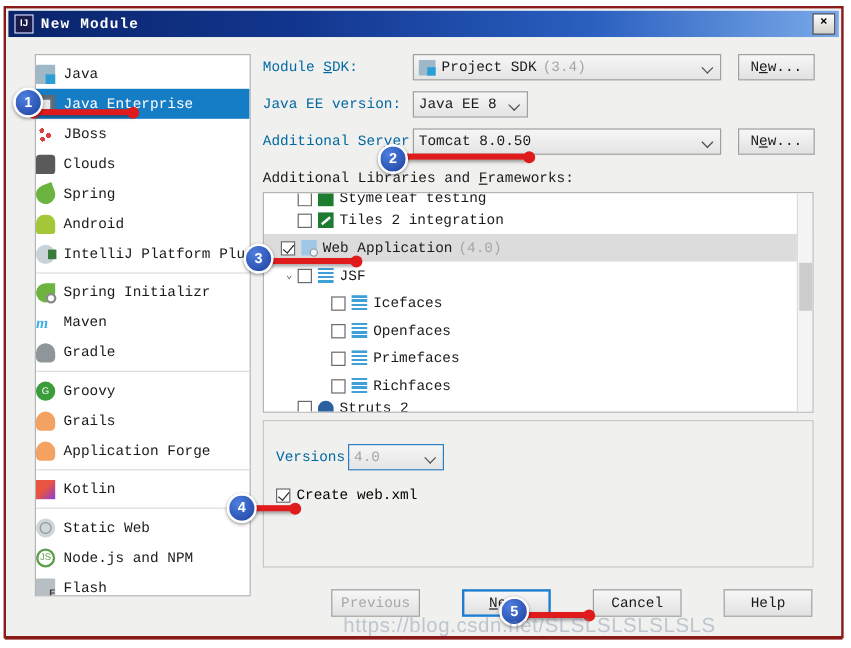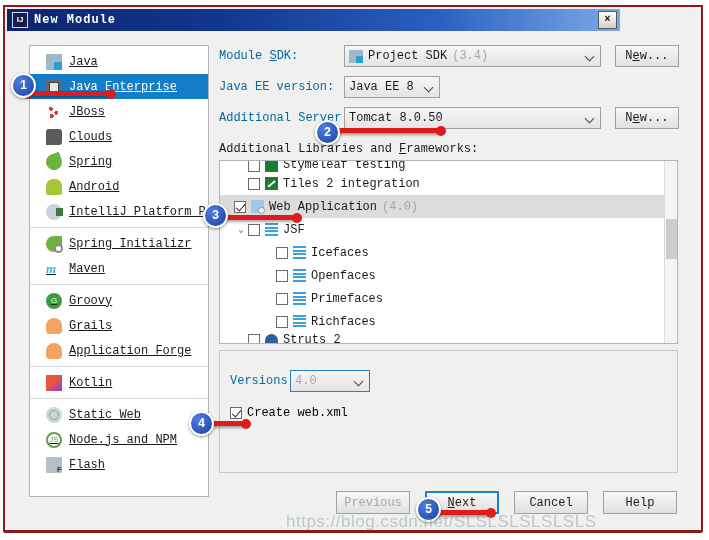--- a/index.html
+++ b/index.html
@@ -6,21 +6,21 @@
   body{width:709px;height:540px;overflow:hidden;
        font-family:"Liberation Mono","DejaVu Sans Mono",monospace;}
 
   
   #frame{position:absolute;left:3px;top:5px;width:700px;height:527px;
          border:2px solid #8b1a1a;background:#f0f0f0;box-sizing:border-box;}
   #frame::after{content:"";position:absolute;left:-1px;right:-1px;bottom:-3px;
          height:2px;background:#8b1a1a;}
 
   
-  #titlebar{position:absolute;left:2px;top:2px;width:613px;height:22px;
+  #titlebar{position:absolute;left:2px;top:2px;width:692px;height:22px;
       background:linear-gradient(to right,#0a246a 0%,#12368f 35%,#2a5fc0 70%,#7aa9e8 100%);
       display:flex;align-items:center;box-sizing:border-box;}
   #ij-icon{width:14px;height:14px;margin-left:5px;background:#1b1b4b;
       border:1px solid #cfd8ff;color:#fff;font-size:8px;line-height:13px;
       text-align:center;font-family:"Liberation Sans",sans-serif;font-weight:bold;}
   #title-text{color:#fff;font-size:12px;font-weight:bold;margin-left:6px;
       letter-spacing:1px;}
   #close-btn{position:absolute;right:3px;top:2px;width:17px;height:16px;
       background:linear-gradient(to bottom,#fdfdfd,#d4d0c8);
       border:1px solid #5a5a5a;font-size:10px;line-height:14px;text-align:center;
@@ -28,22 +28,22 @@
 
   
   #body{position:absolute;left:2px;top:24px;width:692px;height:499px;
         background:#f0f0ef;box-sizing:border-box;}
 
   
   #sidebar{position:absolute;left:22px;top:14px;width:180px;height:452px;
       background:#fff;border:1px solid #b4b4b4;box-sizing:border-box;overflow:hidden;}
   .sb-group{border-bottom:1px solid #dcdcdc;padding:3px 0;}
   .sb-group.last{border-bottom:none;}
-  .sb-item{height:25px;display:flex;align-items:center;padding-left:16px;
-      font-size:12px;color:#1a1a1a;cursor:pointer;white-space:nowrap;text-decoration:underline;}
+  .sb-item{height:25px;display:flex;align-items:center;padding-left:0;
+      font-size:12px;color:#1a1a1a;cursor:pointer;white-space:nowrap;}
   .sb-item.selected{background:#157cc6;color:#fff;}
   .sb-ico{width:16px;height:16px;margin-right:7px;flex:0 0 16px;
       display:inline-block;position:relative;}
 
   
   .ic-java{background:#9fb8c8;border-radius:1px;}
   .ic-java::after{content:"";position:absolute;right:0;bottom:0;width:8px;height:8px;background:#2a9fd6;}
   .ic-jee{background:#5c6b75;border-radius:1px;}
   .ic-jee::after{content:"";position:absolute;left:3px;top:3px;width:10px;height:10px;
       background:#e8e8e8;border:1px solid #3a4a55;box-sizing:border-box;}
@@ -140,21 +140,21 @@
 
   
   #verspanel{position:relative;width:459px;height:123px;margin-top:6px;
       background:#f0f0ef;border:1px solid #c8c8c8;box-sizing:border-box;}
   #verrow{display:flex;align-items:center;margin:19px 0 0 10px;}
   #verrow .lbl{width:60px;flex:0 0 60px;}
   #webxml{display:flex;align-items:center;margin:14px 0 0 10px;font-size:12px;cursor:pointer;}
 
   
   #footer{position:absolute;left:0;right:0;bottom:16px;display:flex;
-      justify-content:flex-end;padding-right:22px;}
+      justify-content:flex-end;padding-right:22px;gap:20px;}
   .fbtn{width:74px;height:23px;margin-left:15px;}
   .fbtn.disabled{color:#a8a8a8;cursor:default;}
   .fbtn.primary{border:2px solid #1e7fd0;}
 
   
   .badge{position:absolute;width:21px;height:21px;border-radius:50%;
       background:radial-gradient(circle at 35% 30%,#4f7fe0,#1b3f9e);
       color:#fff;font-size:12px;font-weight:bold;line-height:21px;text-align:center;
       font-family:"Liberation Sans",sans-serif;border:2px solid #fff;
       box-shadow:0 1px 3px rgba(0,0,0,.45);z-index:50;}
@@ -215,20 +215,24 @@
         </div>
         <div class="sb-group">
           <div class="sb-item">
             <span class="sb-ico ic-spinit"></span>
             <span>Spring Initializr</span>
           </div>
           <div class="sb-item">
             <span class="sb-ico ic-maven">m</span>
             <span>Maven</span>
           </div>
+          <div class="sb-item">
+            <span class="sb-ico ic-gradle"></span>
+            <span>Gradle</span>
+          </div>
         </div>
         <div class="sb-group">
           <div class="sb-item">
             <span class="sb-ico ic-groovy">G</span>
             <span>Groovy</span>
           </div>
           <div class="sb-item">
             <span class="sb-ico ic-grails"></span>
             <span>Grails</span>
           </div>

